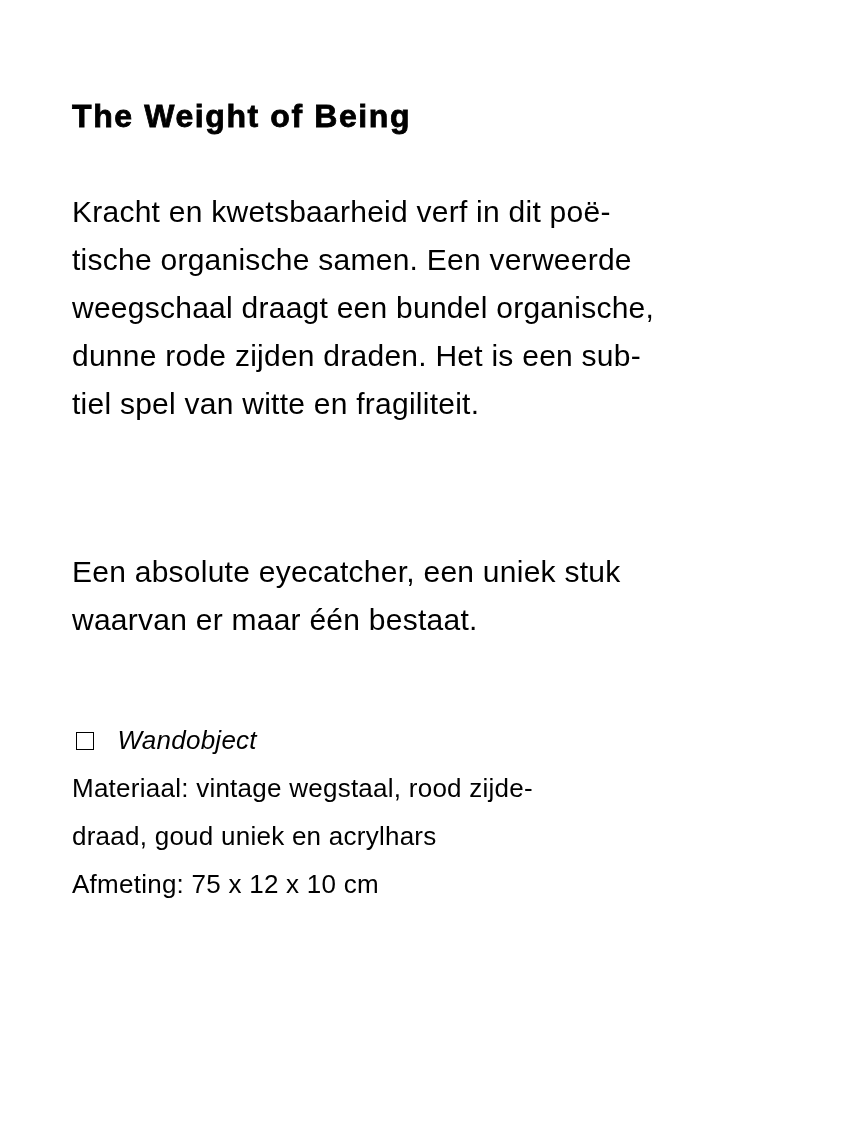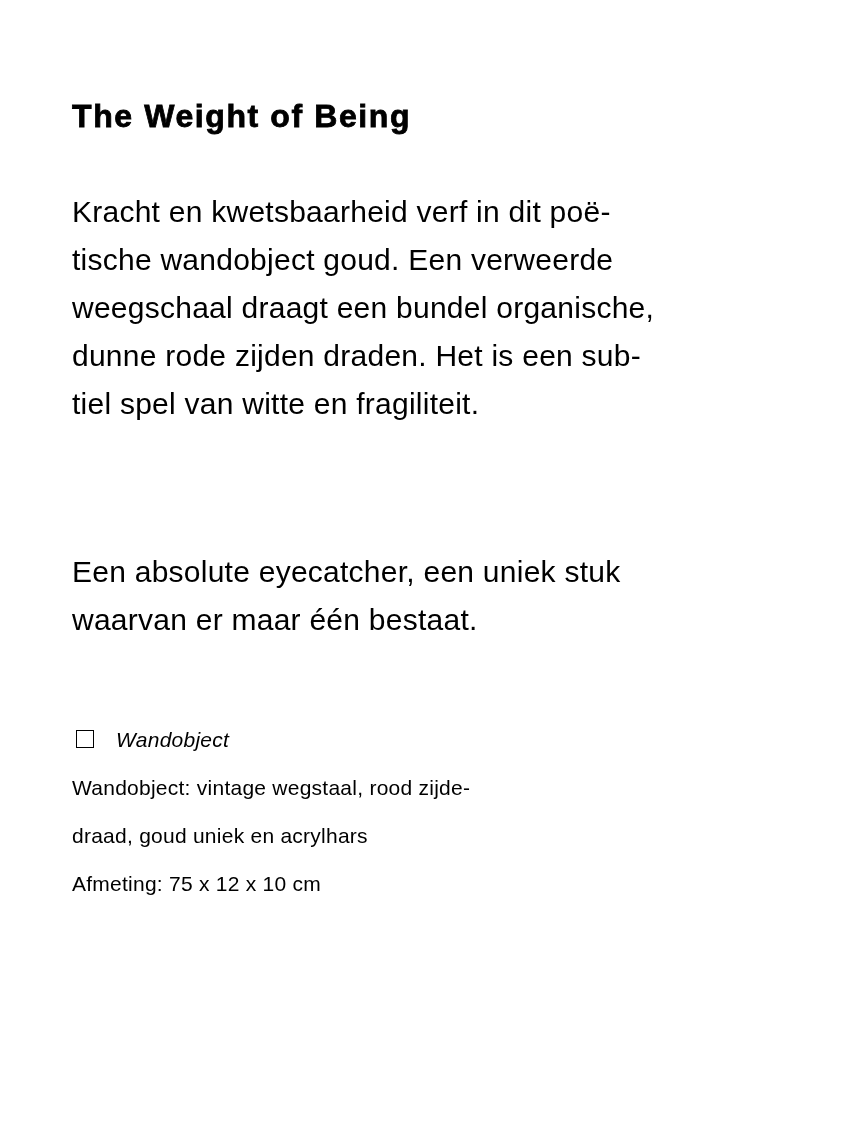--- a/index.html
+++ b/index.html
@@ -43,21 +43,21 @@
       white-space: nowrap;
     }
     .para .line { display: block; }
     .p1 { top: 188px; }
     .p2 { top: 548px; }
     .spec {
       position: absolute;
       left: 0;
       top: 716px;
       margin: 0;
-      font-size: 21px;
+      font-size: 26px;
       line-height: 48px;
       letter-spacing: 0.25px;
       white-space: nowrap;
     }
     .spec .line { display: block; }
     .type-row { display: flex; align-items: center; }
     .box-icon {
       display: inline-block;
       width: 18px;
       height: 18px;
@@ -72,34 +72,34 @@
   </style>
 </head>
 <body>
 
 <div class="page">
 
   <h1 class="title">The Weight of Being</h1>
 
   <p class="para p1">
     <span class="line">Kracht en kwetsbaarheid verf in dit poë-</span>
-    <span class="line">tische wandobject goud. Een verweerde</span>
+    <span class="line">tische organische samen. Een verweerde</span>
     <span class="line">weegschaal draagt een bundel organische,</span>
     <span class="line">dunne rode zijden draden. Het is een sub-</span>
     <span class="line">tiel spel van witte en fragiliteit.</span>
   </p>
 
   <p class="para p2">
     <span class="line">Een absolute eyecatcher, een uniek stuk</span>
     <span class="line">waarvan er maar één bestaat.</span>
   </p>
 
   <div class="spec">
     <span class="line type-row">
       <span class="box-icon"></span>
       <span class="type-label">Wandobject</span>
     </span>
-    <span class="line">Wandobject: vintage wegstaal, rood zijde-</span>
+    <span class="line">Materiaal: vintage wegstaal, rood zijde-</span>
     <span class="line">draad, goud uniek en acrylhars</span>
     <span class="line">Afmeting: 75 x 12 x 10 cm</span>
   </div>
 
 </div>
 
 </body></html>

